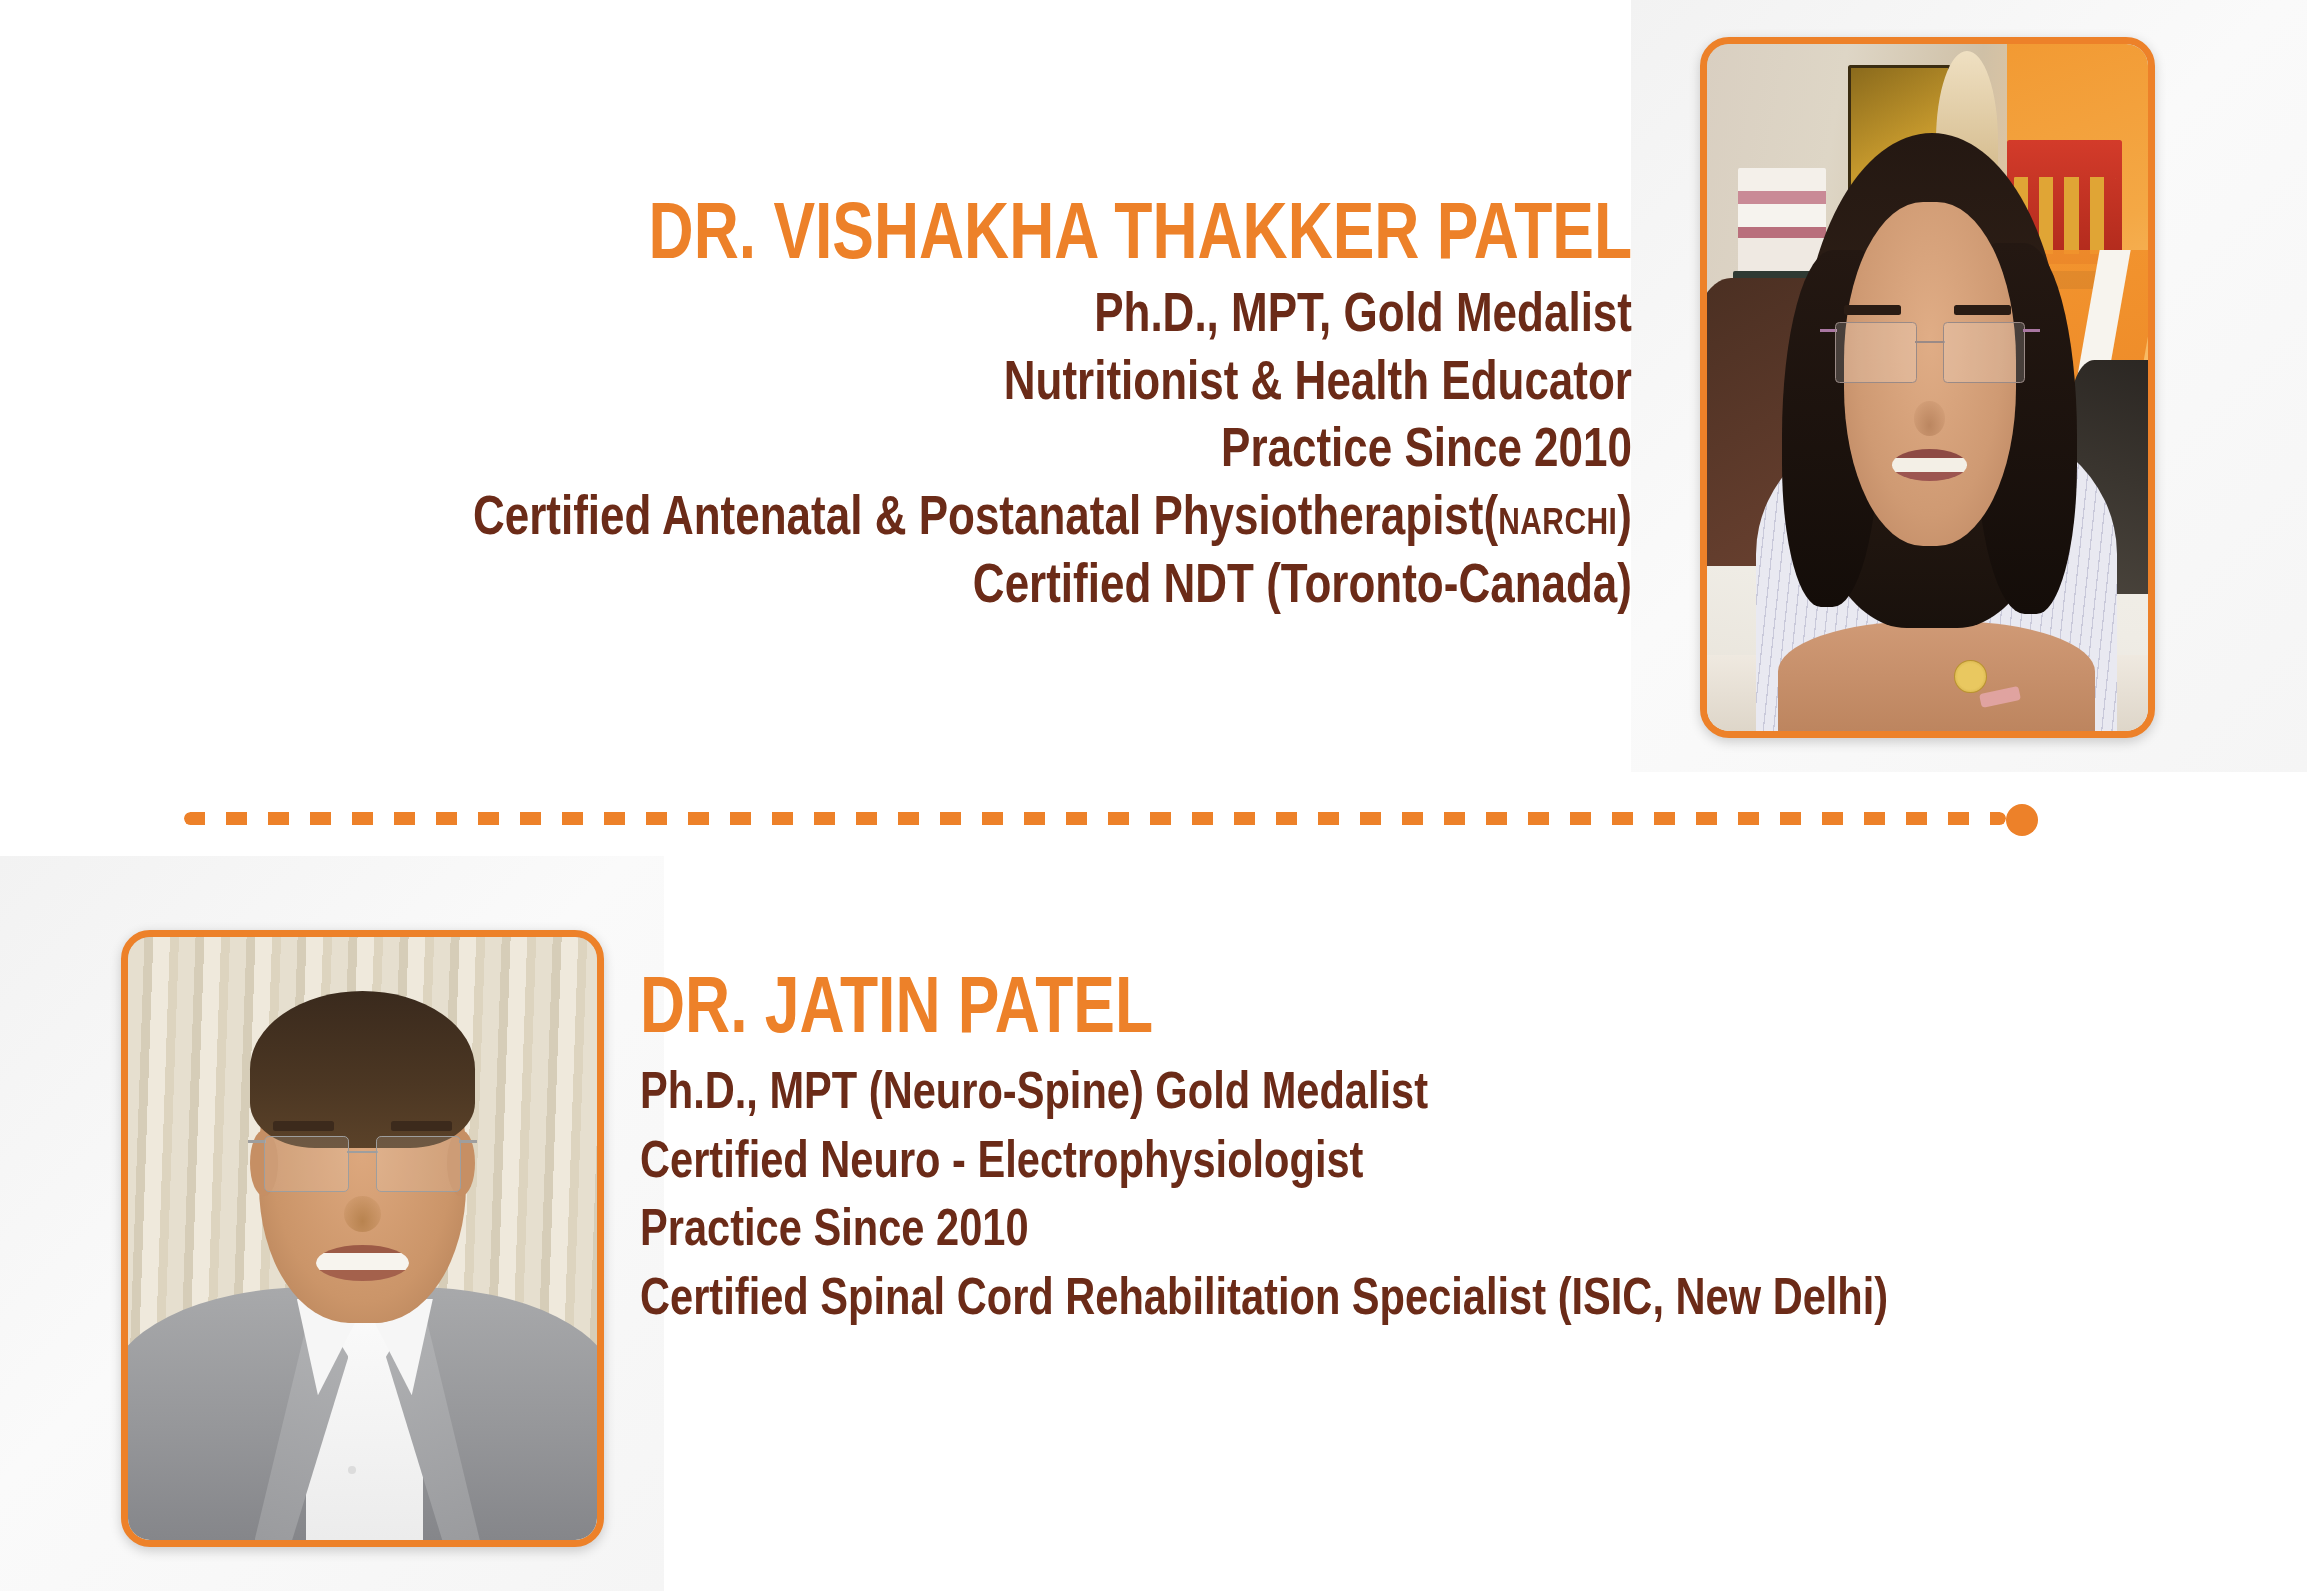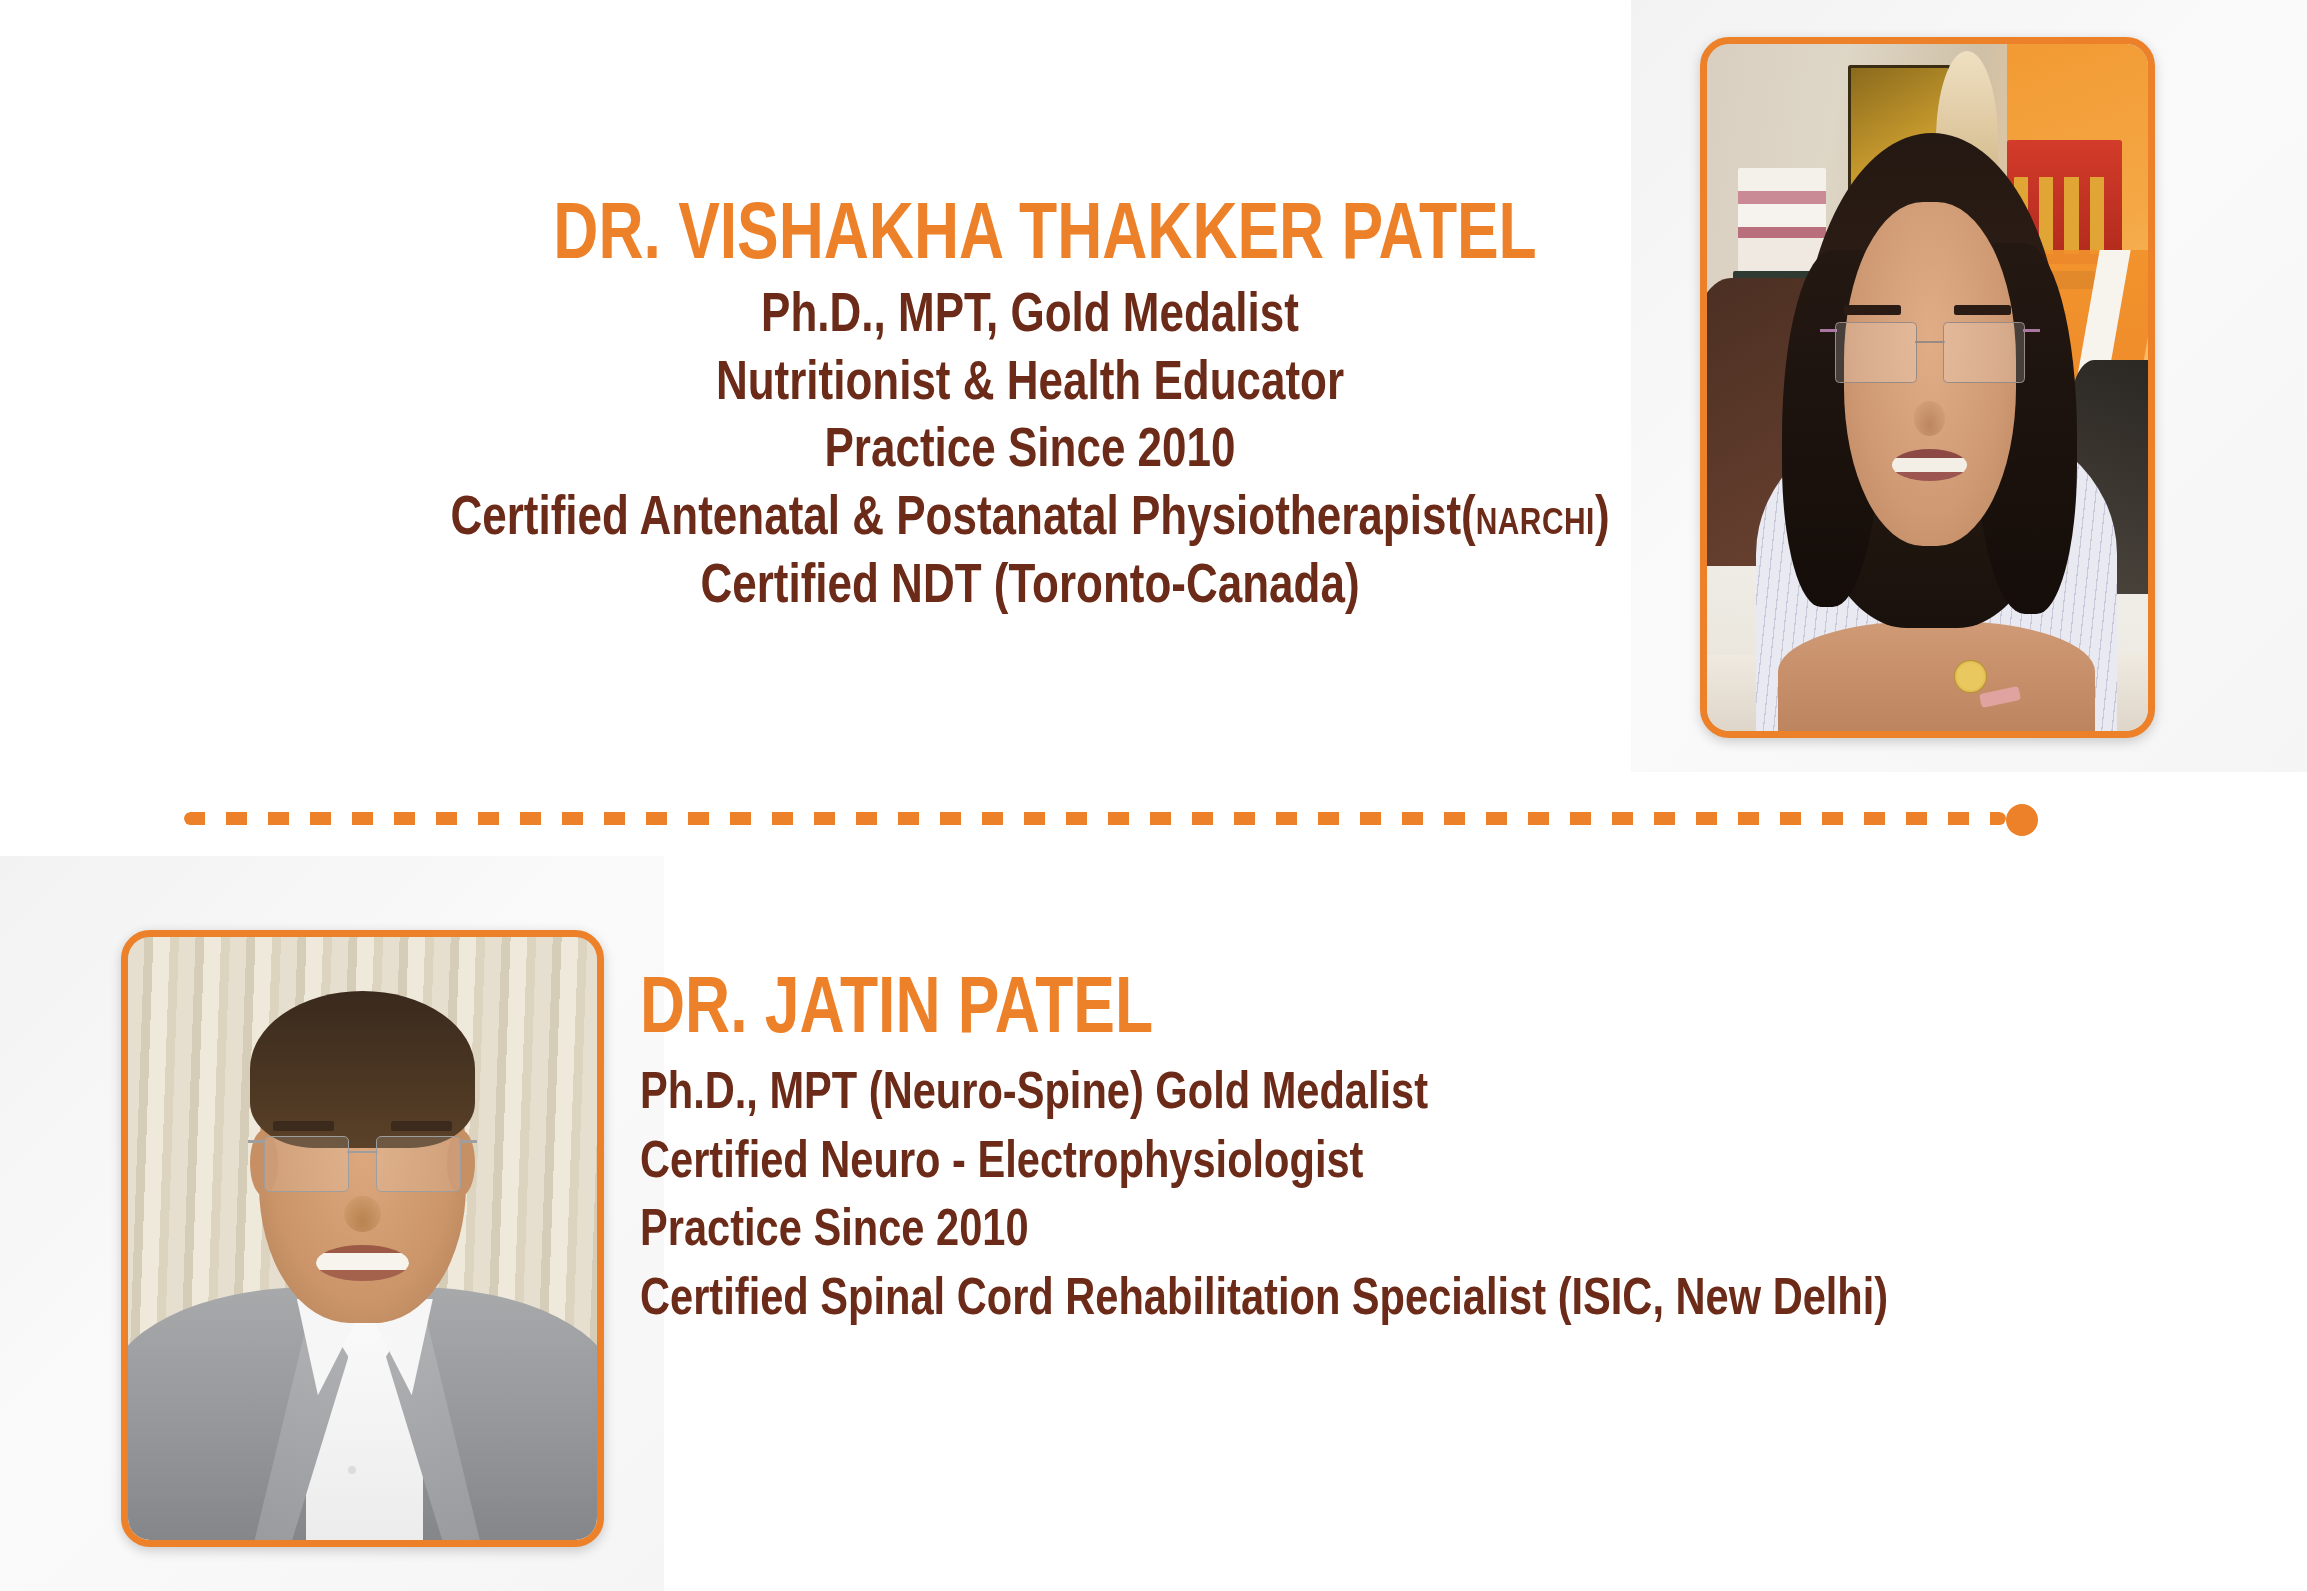--- a/index.html
+++ b/index.html
@@ -176,21 +176,21 @@
   .cred-line {
     position: absolute;
     font-weight: 700;
     color: #6B2B18;
     font-family: "Liberation Sans", sans-serif;
     white-space: nowrap;
     line-height: 1;
   }
 
   
-  #block1 { position:absolute; left: 127px; top: 191px; width: 1505px; text-align: center; }
+  #block1 { position:absolute; left: 127px; top: 191px; width: 1505px; text-align: right; }
   #block1 .name-title {
     position: static; display:block;
     font-size: 80px;
     transform: scaleX(0.78);
     transform-origin: right center;
     margin-bottom: 14px;
   }
   #block1 .cred-line {
     position: static; display:block;
     font-size: 55px;

